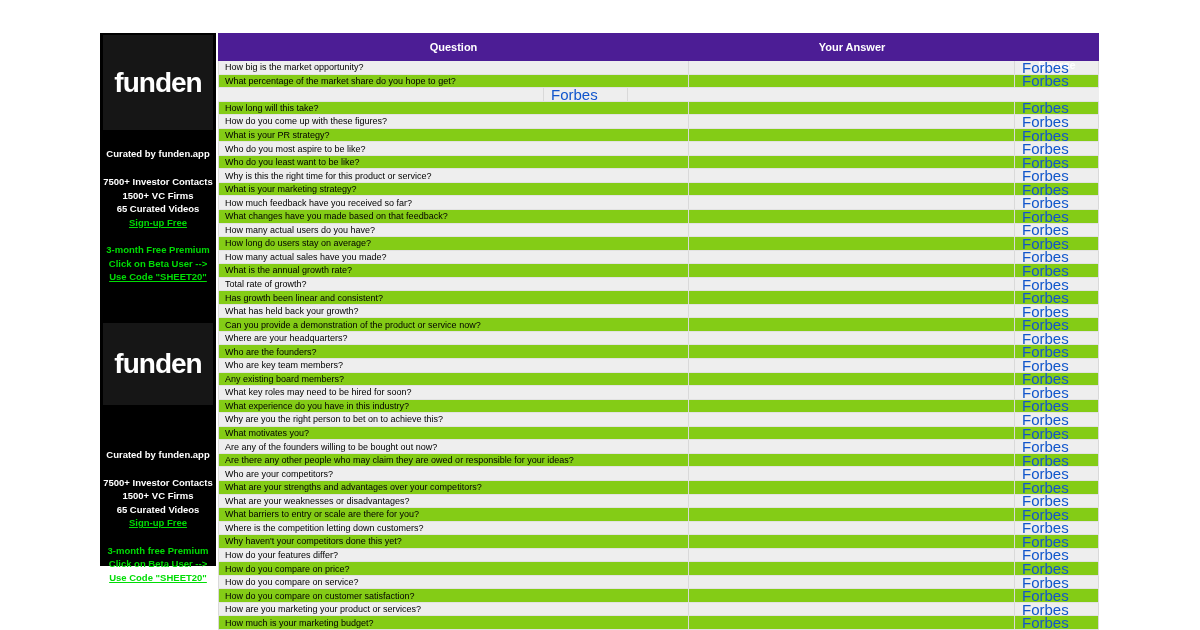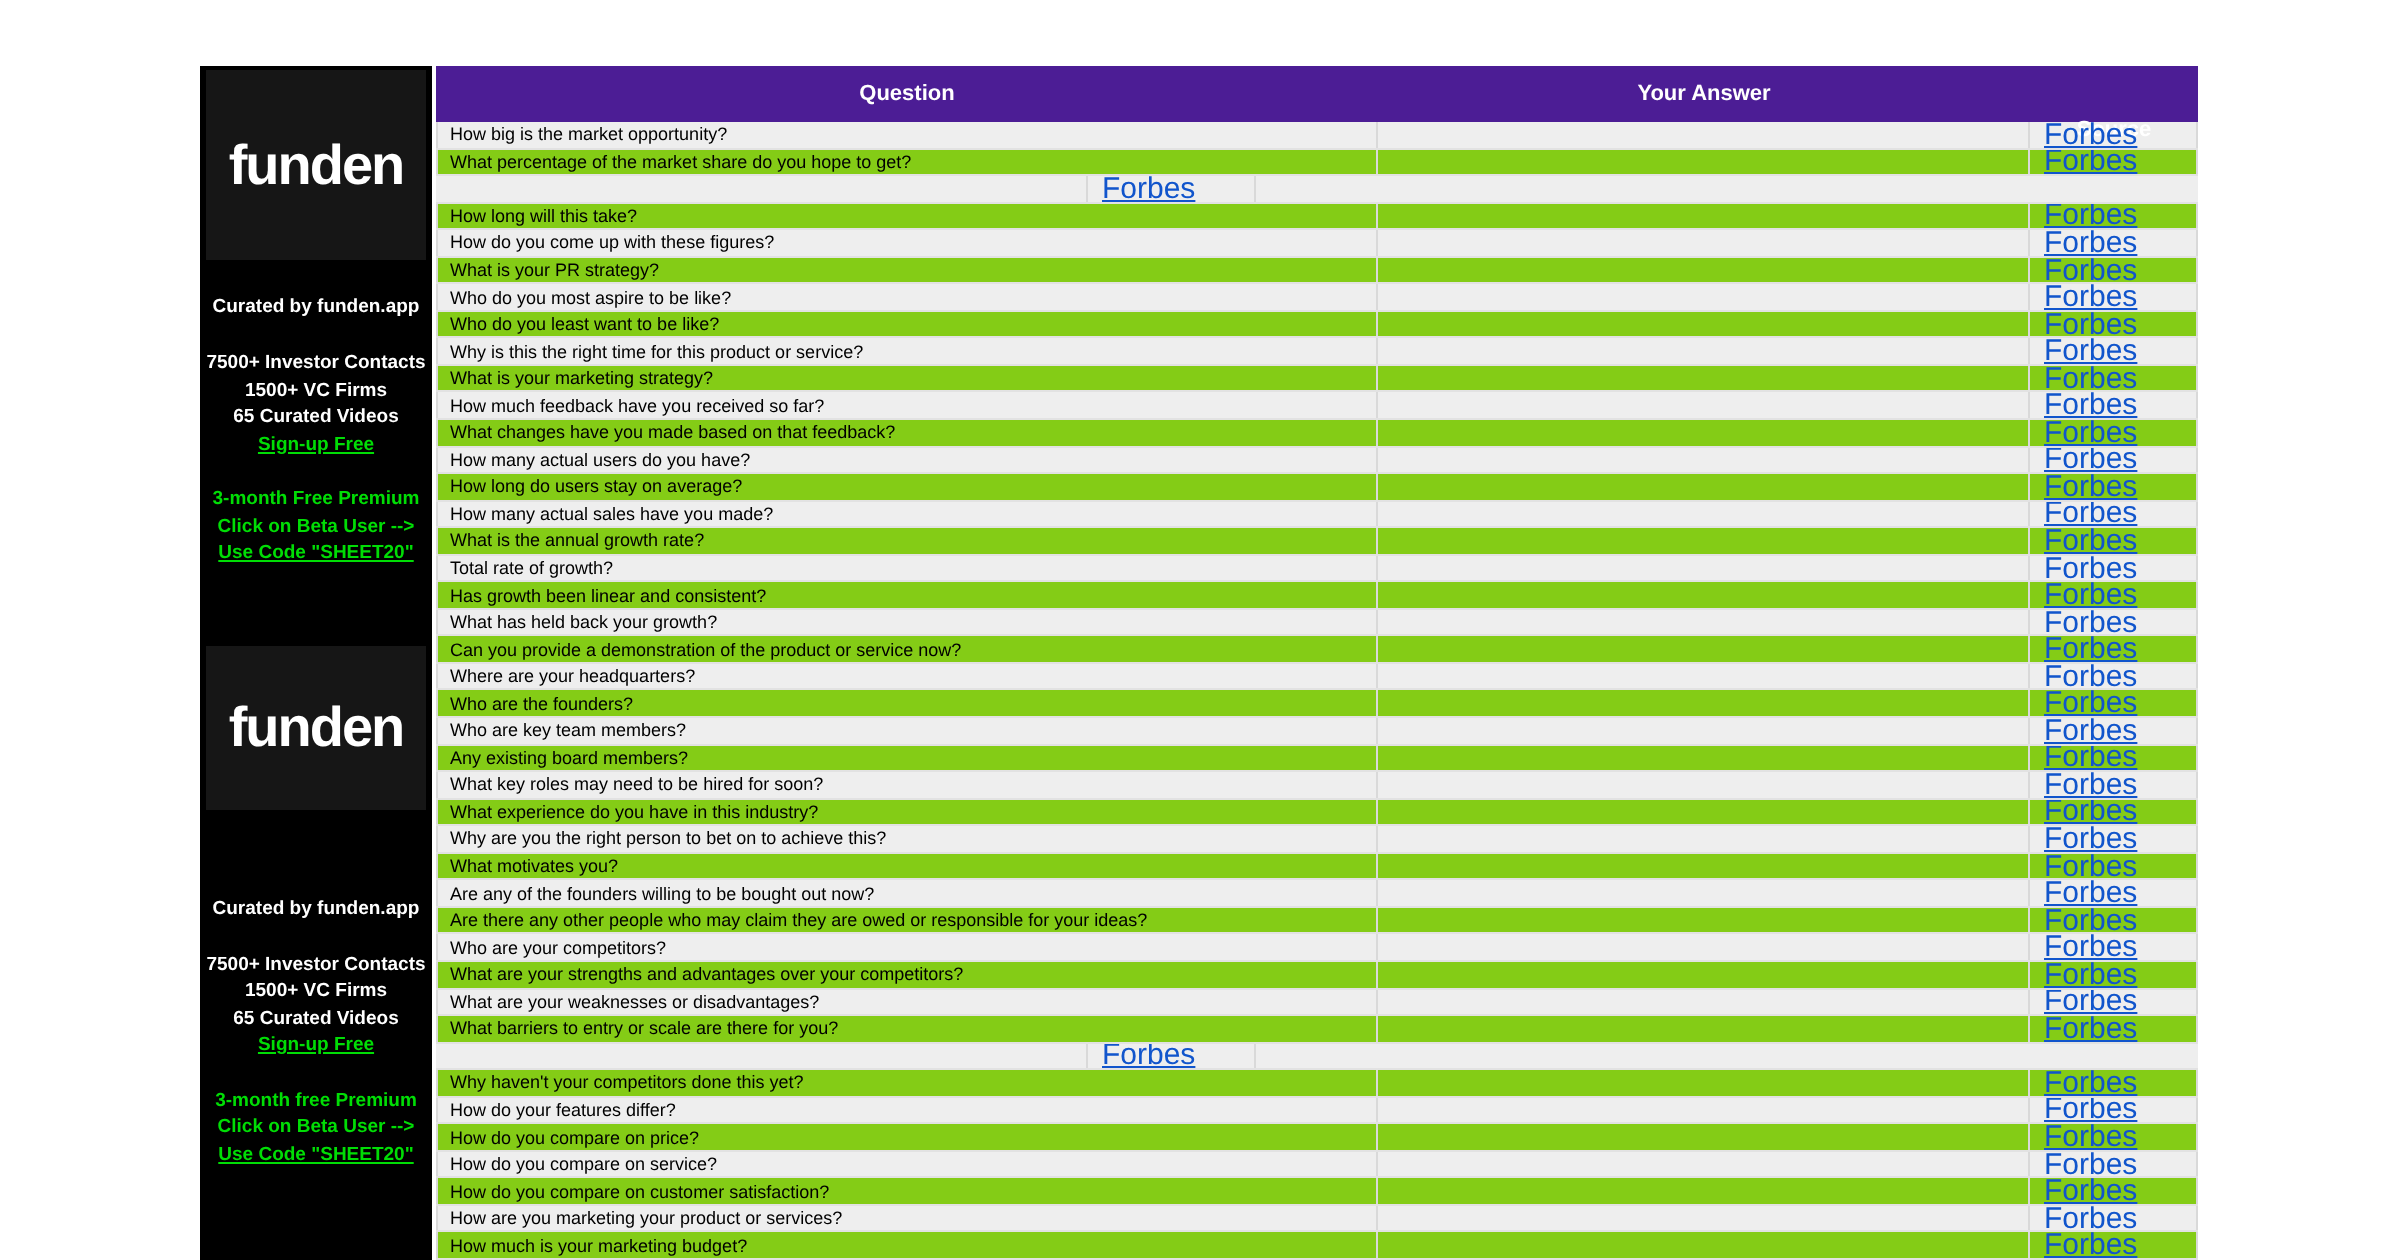--- a/index.html
+++ b/index.html
@@ -1,20 +1,20 @@
 <!DOCTYPE html>
 <html style="--promo-green: #00dd05;"><head>
 <meta charset="utf-8">
 <style>
   html,body{margin:0;padding:0;background:#fff;width:1200px;height:630px;overflow:hidden;
     font-family:"Liberation Sans","DejaVu Sans",sans-serif;}
   .stage{position:absolute;top:0;left:0;width:1200px;height:630px;background:#fff;}
 
   
-  .sidebar{position:absolute;left:100px;top:33px;width:116px;height:597px;background:#000;}
+  .sidebar{position:absolute;left:100px;top:33px;width:116px;height:533px;background:#000;}
   .logo-box{position:absolute;left:3px;width:110px;background:#161616;display:flex;align-items:center;justify-content:center;}
   .logo-box.one{top:2px;height:95px;}
   .logo-box.two{top:290px;height:82px;}
   .logo-text{color:#fff;font-weight:bold;font-size:28px;letter-spacing:-1px;line-height:1;}
   .side-line{position:absolute;left:0;width:116px;height:13px;line-height:13px;text-align:center;
     color:#fff;font-size:9.5px;font-weight:bold;white-space:nowrap;margin-top:16px;}
   .side-line.green{color:var(--promo-green,#00dd05);}
   .side-line.link{text-decoration:underline;cursor:pointer;}
 
   
@@ -303,20 +303,21 @@
     </div>
   </div>
         <div class="row">
     <div class="cell q">What barriers to entry or scale are there for you?</div>
     <div class="cell a"></div>
     <div class="cell s">
       <span class="src-link">Forbes</span>
     </div>
   </div>
         <div class="row">
+    <div class="cell q">Where is the competition letting down customers?</div>
     <div class="cell a"></div>
     <div class="cell s">
       <span class="src-link">Forbes</span>
     </div>
   </div>
         <div class="row">
     <div class="cell q">Why haven't your competitors done this yet?</div>
     <div class="cell a"></div>
     <div class="cell s">
       <span class="src-link">Forbes</span>

